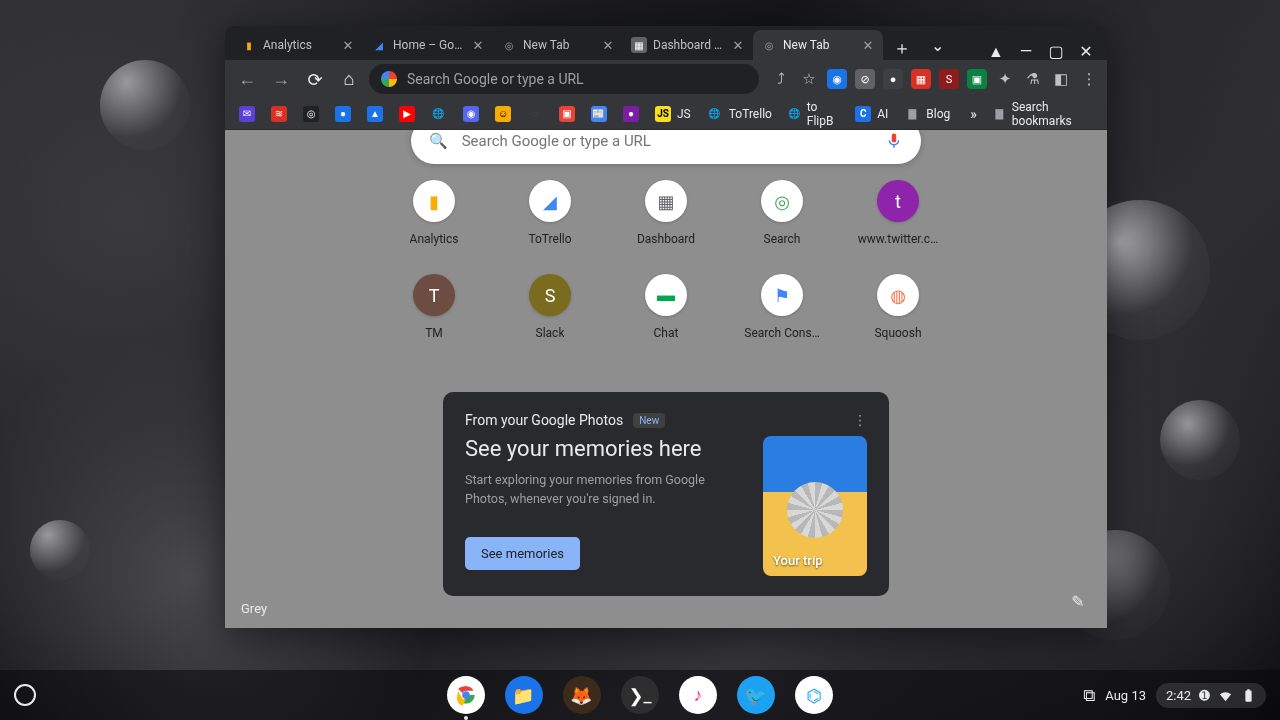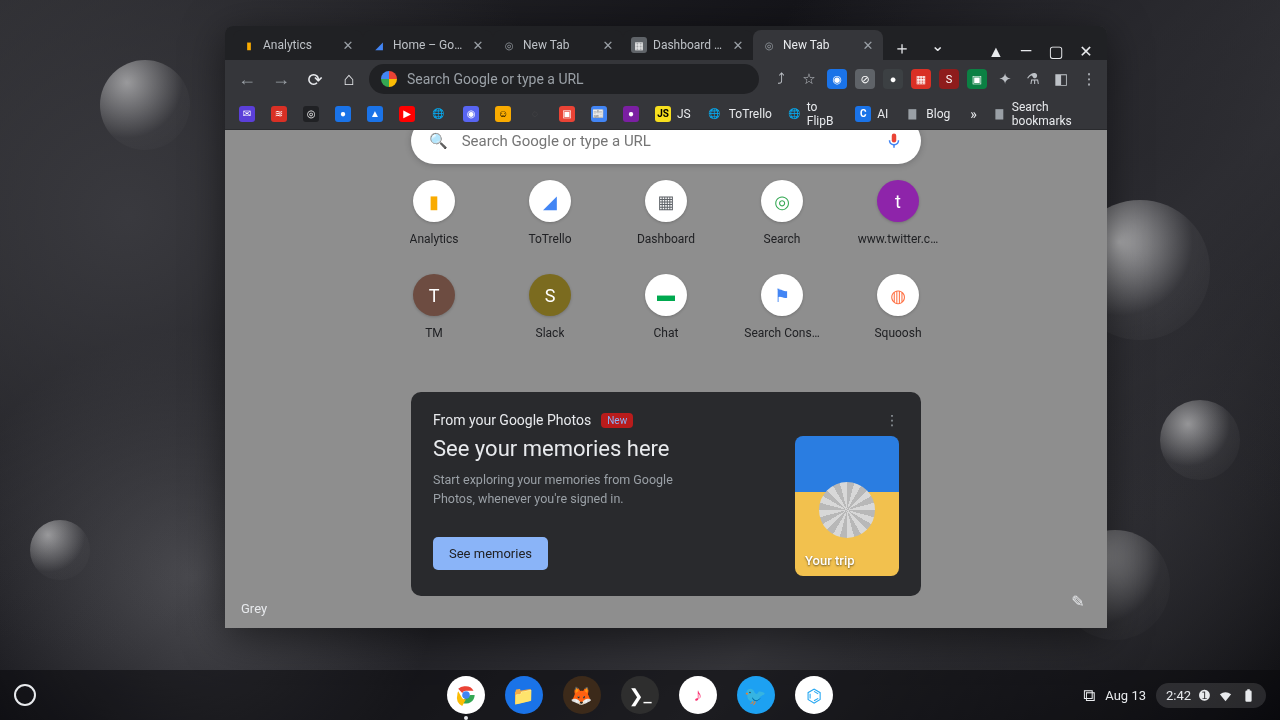--- a/index.html
+++ b/index.html
@@ -52,23 +52,23 @@
   .search-pill{ position:absolute; left:50%; top:-12px; transform:translateX(-50%); width:510px; height:46px; background:#fff; border-radius:23px; display:flex; align-items:center; padding:0 18px; color:#757575; font-size:15px; box-shadow:0 1px 6px rgba(32,33,36,.28);}
   .search-pill .sicon{ margin-right:14px; color:#5f6368;}
   .search-pill .mic{ margin-left:auto; width:18px; height:18px;}
   .search-pill .mic svg{width:18px;height:18px;}
 
   .shortcuts{ position:absolute; top:50px; left:50%; transform:translateX(-50%); width:560px; display:grid; grid-template-columns: repeat(5, 1fr); row-gap:28px; column-gap:20px;}
   .sc{ display:flex; flex-direction:column; align-items:center; gap:10px; cursor:pointer;}
   .sc .tile{ width:42px; height:42px; border-radius:50%; background:#fff; display:flex; align-items:center; justify-content:center; font-size:18px; box-shadow:0 1px 3px rgba(0,0,0,0.2);}
   .sc .lbl{ font-size:12px; color:#202124; white-space:nowrap; max-width:90px; overflow:hidden; text-overflow:ellipsis; text-align:center;}
 
-  .photos-card{ position:absolute; left:50%; transform:translateX(-50%); top:262px; width:510px; background:#292a2d; border-radius:10px; padding:20px 22px; color:#e8eaed;}
+  .photos-card{ position:absolute; left:50%; transform:translateX(-50%); top:262px; width:446px; background:#292a2d; border-radius:10px; padding:20px 22px; color:#e8eaed;}
   .pc-head{ display:flex; align-items:center; gap:10px; font-size:14px;}
-  .badge{ font-size:10px; background:#b91c1c; color:#8ab4f8; padding:2px 6px; border-radius:4px;text-align:right;}
+  .badge{ font-size:10px; background:#404040; color:#8ab4f8; padding:2px 6px; border-radius:4px;text-align:right;}
   .pc-more{ margin-left:auto; color:#9aa0a6; cursor:pointer;}
   .pc-body{ display:flex; gap:20px; margin-top:8px;}
   .pc-left{ flex:1;}
   .pc-title{ font-size:22px; color:#e8eaed; margin-bottom:10px;}
   .pc-sub{ font-size:12.5px; color:#9aa0a6; line-height:1.5; max-width:250px;}
   .pc-buttons{ margin-top:28px; display:flex; gap:12px;}
   .btn-primary{ background:#8ab4f8; color:#202124; font-size:13px; padding:9px 16px; border-radius:5px; border:none; cursor:pointer;}
   .btn-outline{ background:transparent; color:#8ab4f8; font-size:13px; padding:9px 16px; border:1px solid #5f6368; border-radius:5px; cursor:pointer;}
   .mem-cards{ display:flex; gap:10px;}
   .mem{ width:104px; height:140px; border-radius:8px; position:relative; overflow:hidden; cursor:pointer;}

